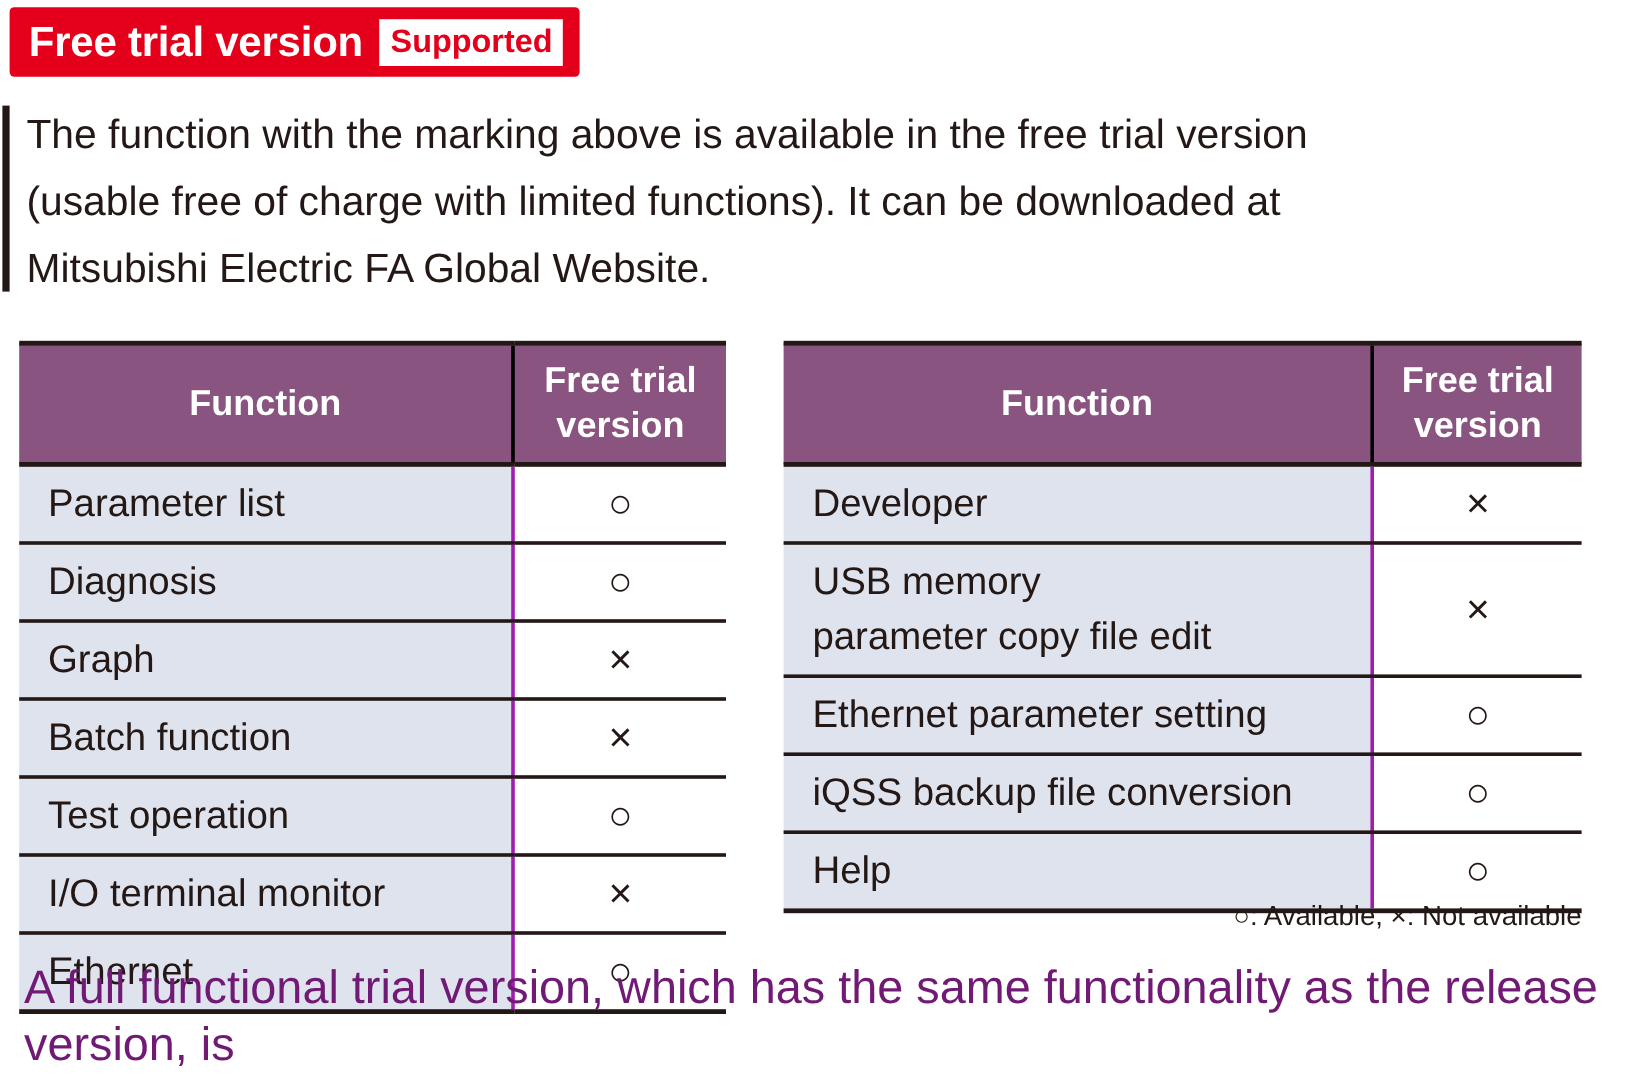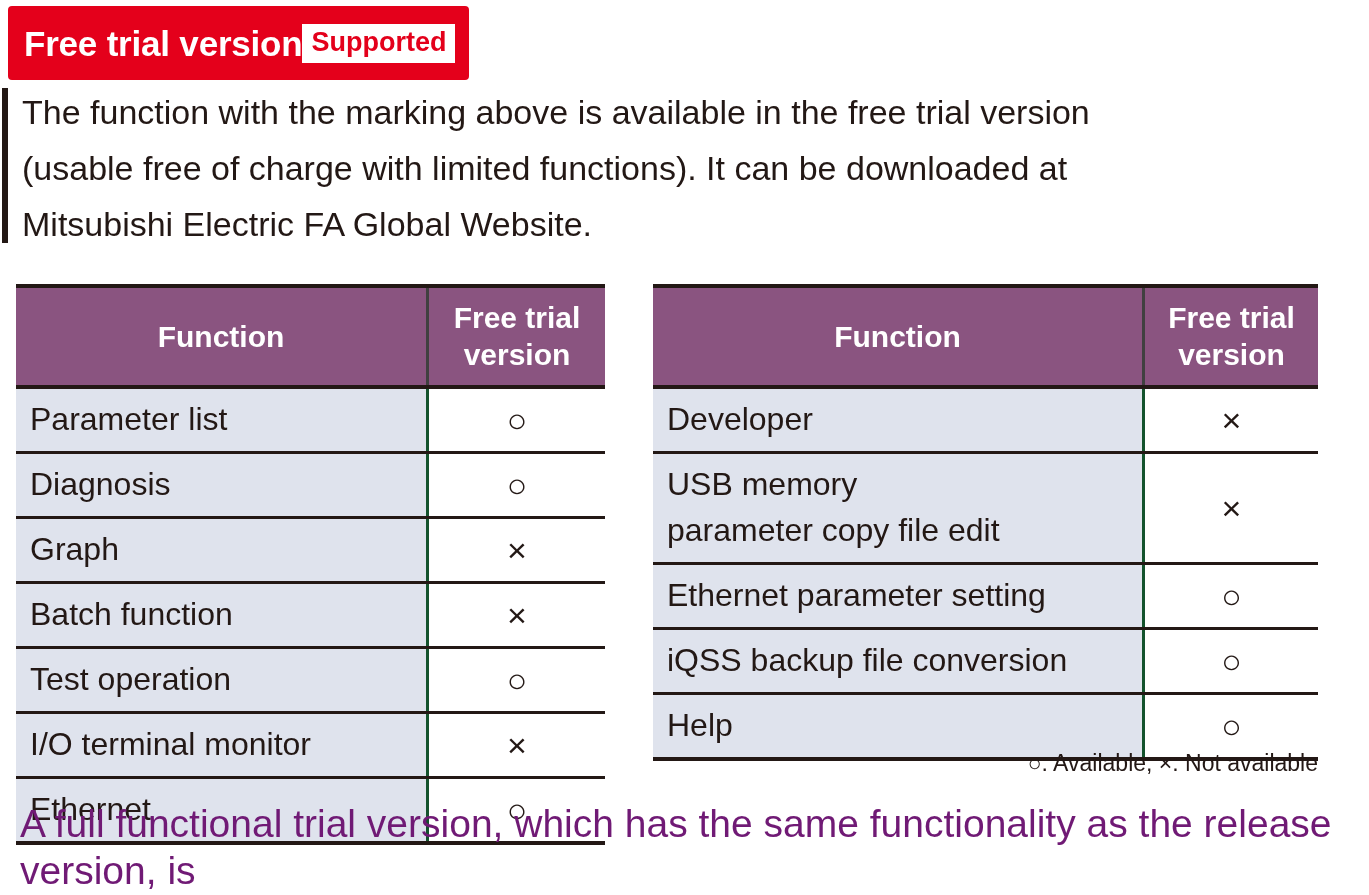--- a/index.html
+++ b/index.html
@@ -14,37 +14,38 @@
     font-family: "Liberation Sans", sans-serif;
     color: #231815;
     overflow: hidden;
   }
 
   
   .badge {
     position: absolute;
     left: 8px;
     top: 6px;
-    height: 74px;
+    height: 58px;
     background: #e4001b;
     border-radius: 4px;
     display: flex;
     align-items: center;
     padding: 0 14px 0 16px;
     box-sizing: border-box;
   }
   .badge-title {
     color: #ffffff;
     font-size: 35px;
     font-weight: bold;
     letter-spacing: -0.2px;
     line-height: 1;
     white-space: nowrap;
   }
   .badge-chip {
+    margin-left: 14px;
     background: #ffffff;
     color: #e4001b;
     font-size: 27px;
     font-weight: bold;
     line-height: 1;
     padding: 5px 9px 7px 9px;
     white-space: nowrap;
   }
 
   
@@ -94,30 +95,30 @@
     background: #8a5480;
     color: #ffffff;
     font-size: 30px;
     font-weight: bold;
     text-align: center;
     line-height: 37px;
     border-top: 4px solid #231815;
     border-bottom: 4px solid #231815;
     padding: 11px 0 12px 0;
   }
-  .fn-table th.hd.hd-fn { border-right: 3px solid #404040; }
+  .fn-table th.hd.hd-fn { border-right: 3px solid #000000; }
 
   .fn-table td.fn {
     background: #dfe3ed;
     font-size: 32px;
     color: #231815;
     text-align: left;
-    padding: 7px 6px 9px 14px;
+    padding: 7px 6px 9px 24px;
     border-bottom: 3px solid #231815;
-    border-right: 3px solid #14532d;
+    border-right: 3px solid #a21caf;
     line-height: 46px;
   }
   .fn-table td.mk {
     background: #ffffff;
     font-size: 34px;
     color: #231815;
     text-align: center;
     vertical-align: middle;
     border-bottom: 3px solid #231815;
     line-height: 46px;

